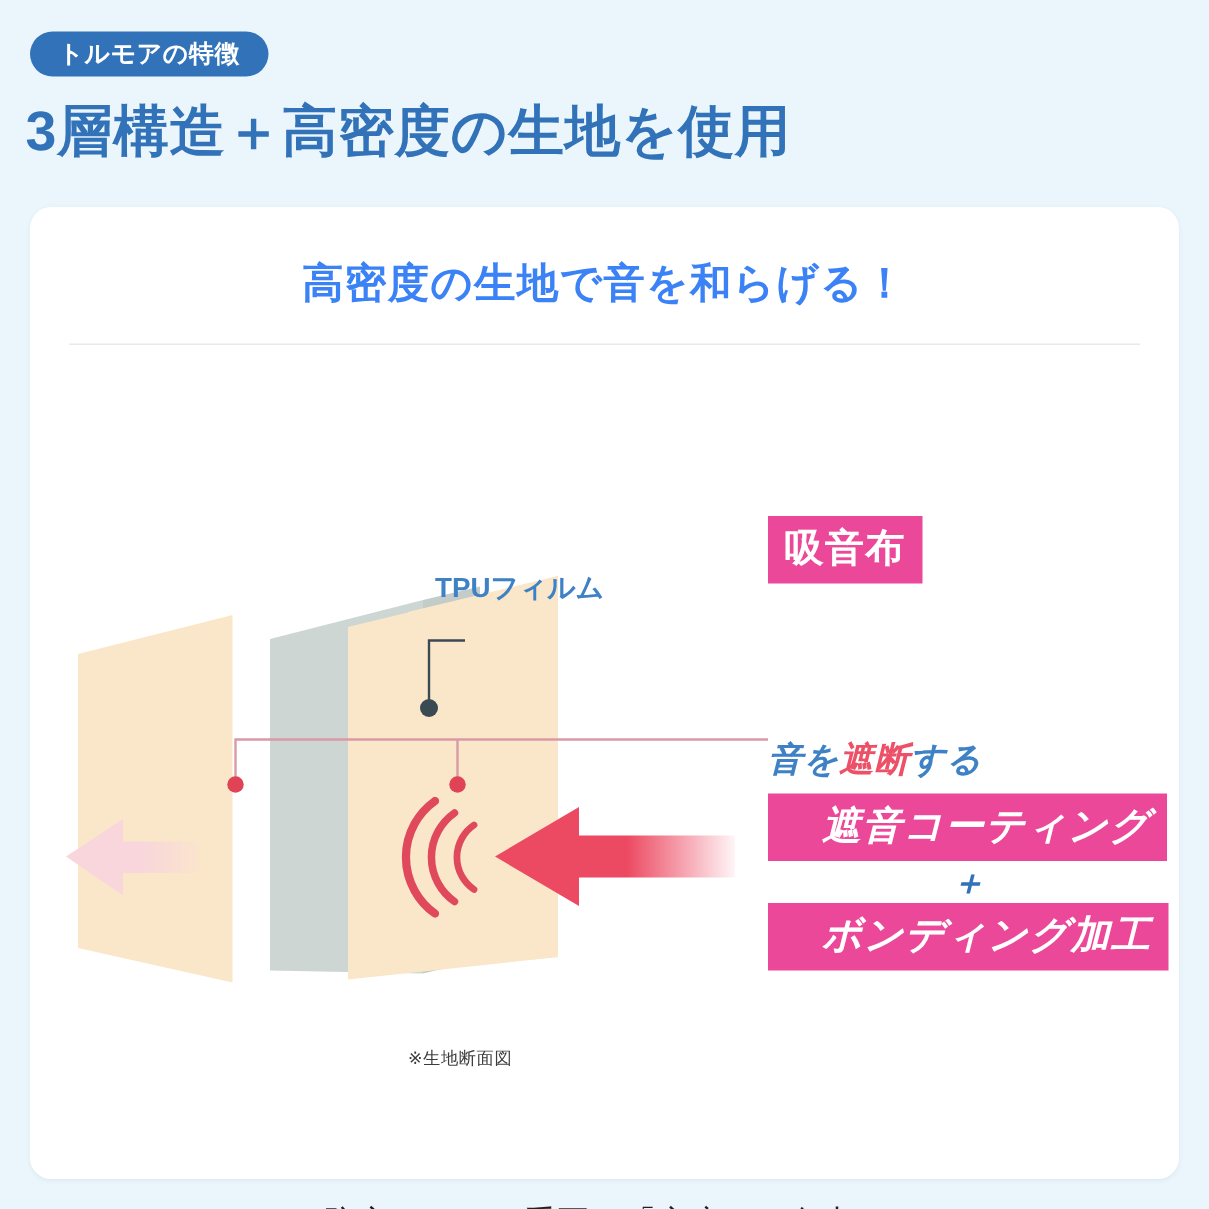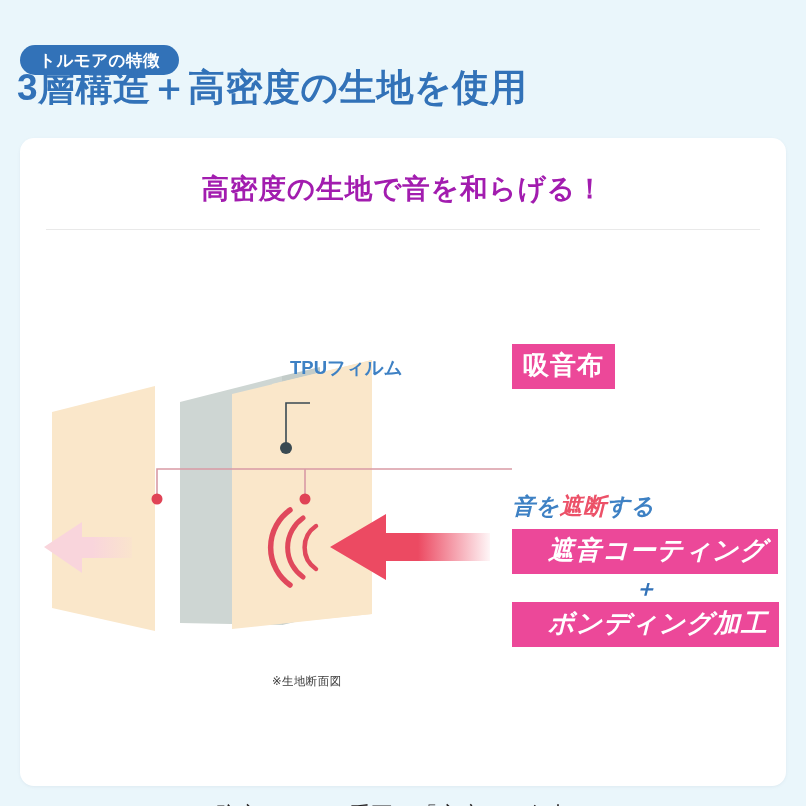--- a/index.html
+++ b/index.html
@@ -30,21 +30,20 @@
     padding: 0 19px;
     border-radius: 16px;
     background: #3272b8;
     color: #ffffff;
     font-size: 16.5px;
     font-weight: 700;
     line-height: 30px;
     letter-spacing: .5px;
     white-space: nowrap;
     box-sizing: border-box;
-    margin-top: 24px;
   }
   .headline {
     position: absolute;
     left: 17px;
     top: 63px;
     font-size: 37px;
     font-weight: 700;
     color: #3272b8;
     letter-spacing: .5px;
     white-space: nowrap;
@@ -63,38 +62,38 @@
   }
 
   .card-title {
     position: absolute;
     left: 0;
     right: 0;
     top: 33px;
     text-align: center;
     font-size: 27.5px;
     font-weight: 700;
-    color: #a21caf;
+    color: #3b82f6;
     letter-spacing: 1px;
     white-space: nowrap;
   }
   .divider {
     position: absolute;
     left: 26px;
     top: 91px;
     width: 714px;
     height: 1px;
     background: #e9e9e9;
   }
 
   
   .diagram {
     position: absolute;
     left: 0;
-    top: 88px;
+    top: 112px;
     width: 766px;
     height: 410px;
   }
   .diagram svg { display: block; }
 
   .tpu-label {
     position: absolute;
     left: 270px;
     top: 129px;
     font-size: 18.5px;

